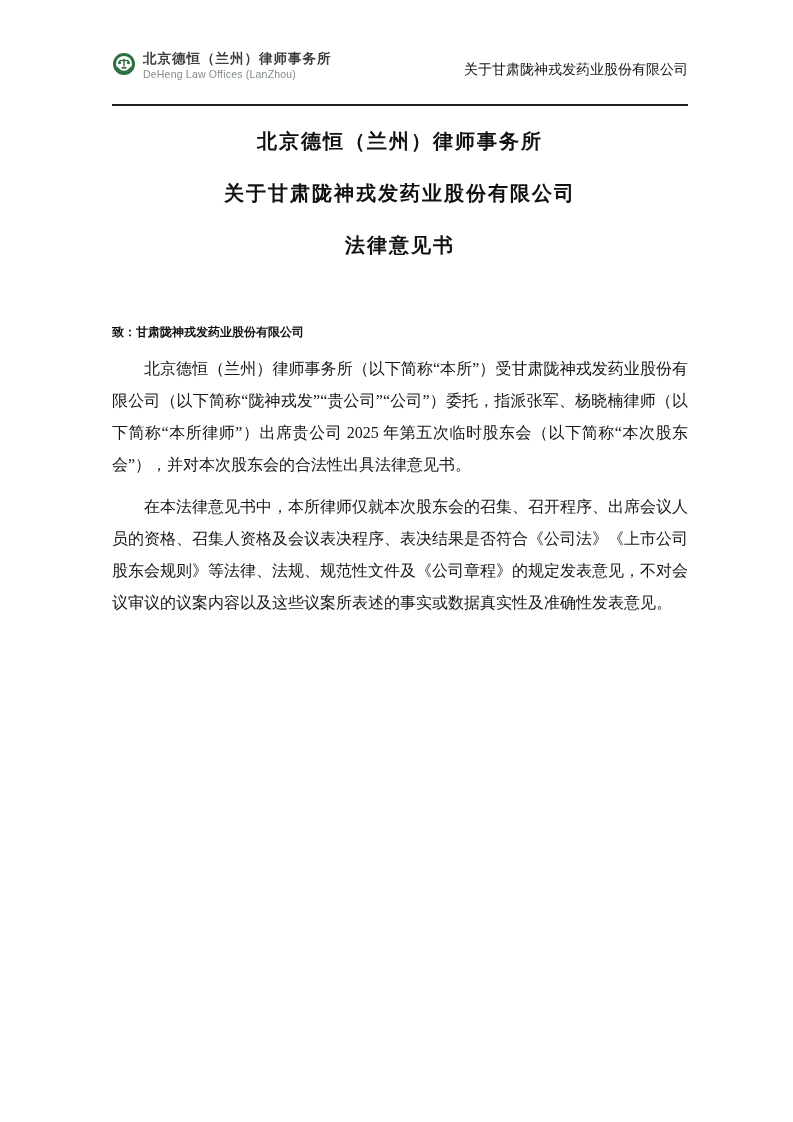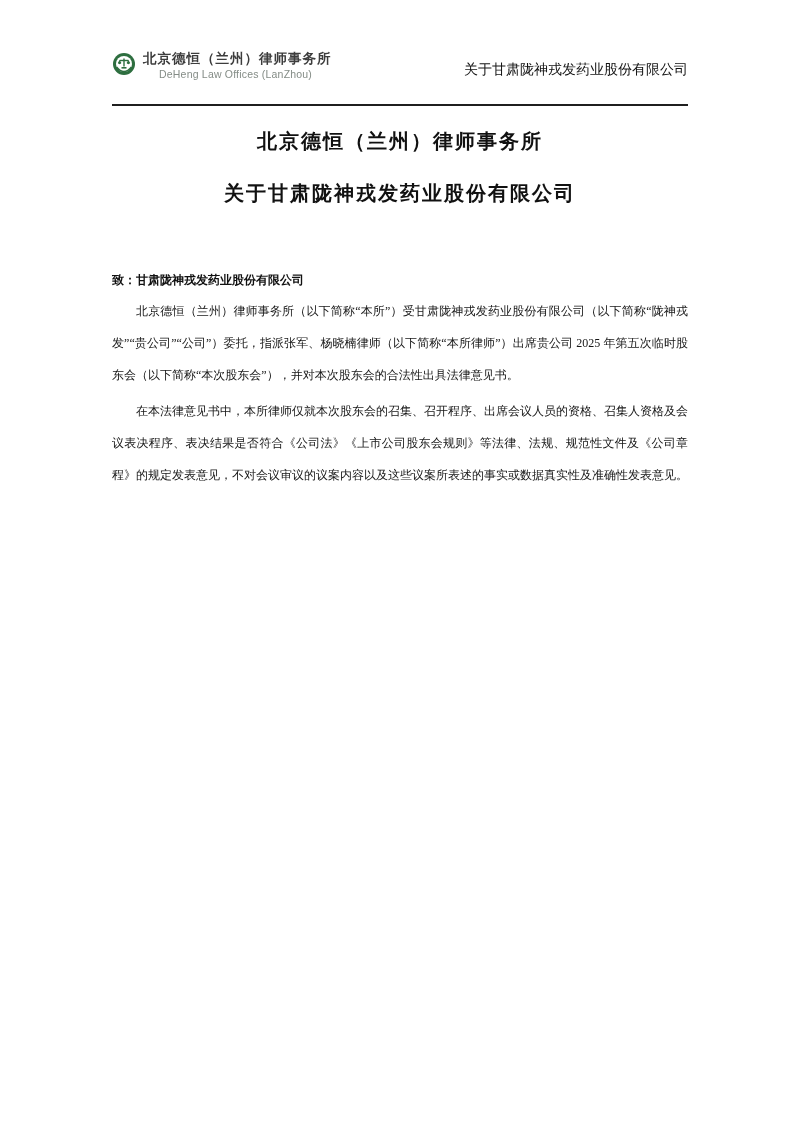--- a/index.html
+++ b/index.html
@@ -31,21 +31,20 @@
     color: #3d3d3d;
     letter-spacing: 1px;
     line-height: 17px;
   }
   .firm-en {
     font-family: "Liberation Sans", "DejaVu Sans", sans-serif;
     font-size: 10.5px;
     color: #848c86;
     line-height: 14px;
     letter-spacing: 0.2px;
-    margin-left: 16px;
   }
   .header-right {
     text-align: right;
     font-size: 14px;
     line-height: 23px;
     color: #111111;
     margin-top: 8px;
   }
   .header-rule {
     position: absolute;
@@ -73,22 +72,22 @@
   }
   .title-line:first-child { margin-top: 10px; }
   .salutation {
     margin: 65px 0 0 0;
     font-size: 12px;
     line-height: 22px;
     font-weight: bold;
     color: #111111;
   }
   .body-para {
-    margin: 4px 0 0 0;
-    font-size: 12px;
+    margin: 10px 0 0 0;
+    font-size: 16px;
     line-height: 32px;
     text-align: justify;
     text-indent: 2em;
     color: #161616;
   }
   
   .page-number {
     position: absolute;
     left: 112px;
     width: 576px;
@@ -125,20 +124,21 @@
     <div class="header-right">
       <div>关于甘肃陇神戎发药业股份有限公司</div>
     </div>
   </header>
 
   <div class="header-rule"></div>
 
   <main class="main-col">
     <h1 class="title-line">北京德恒（兰州）律师事务所</h1>
     <h1 class="title-line">关于甘肃陇神戎发药业股份有限公司</h1>
+    <h1 class="title-line">法律意见书</h1>
 
     <p class="salutation">致：甘肃陇神戎发药业股份有限公司</p>
 
     <p class="body-para">北京德恒（兰州）律师事务所（以下简称“本所”）受甘肃陇神戎发药业股份有限公司（以下简称“陇神戎发”“贵公司”“公司”）委托，指派张军、杨晓楠律师（以下简称“本所律师”）出席贵公司 2025 年第五次临时股东会（以下简称“本次股东会”），并对本次股东会的合法性出具法律意见书。</p>
     <p class="body-para">在本法律意见书中，本所律师仅就本次股东会的召集、召开程序、出席会议人员的资格、召集人资格及会议表决程序、表决结果是否符合《公司法》《上市公司股东会规则》等法律、法规、规范性文件及《公司章程》的规定发表意见，不对会议审议的议案内容以及这些议案所表述的事实或数据真实性及准确性发表意见。</p>
   </main>
 
   <footer>
     <div class="page-number">- 1 -</div>
   </footer>

